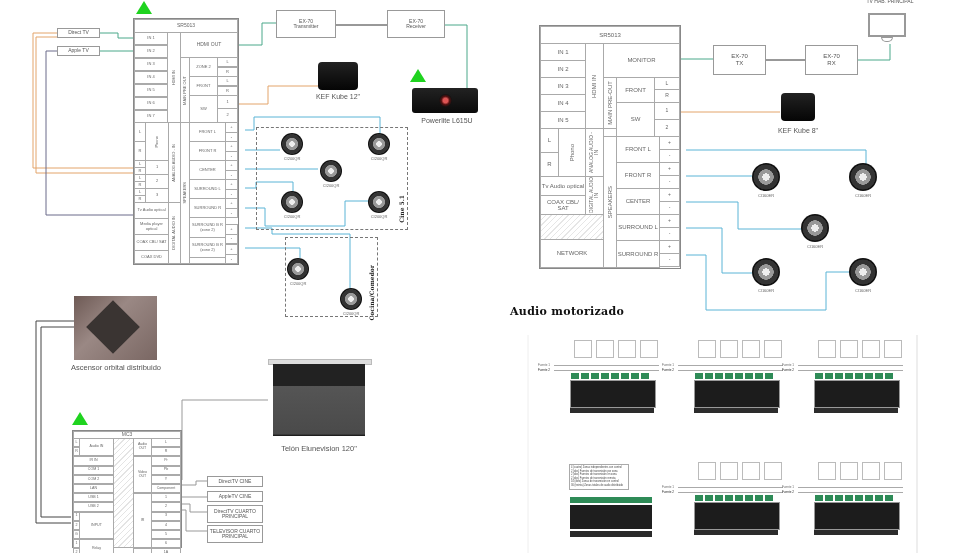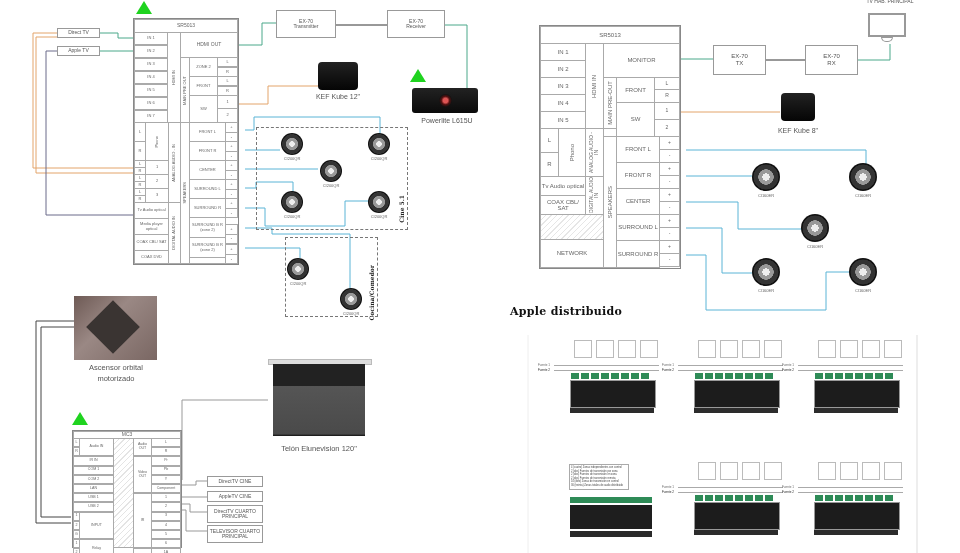--- a/index.html
+++ b/index.html
@@ -258,21 +258,21 @@
 <div class="abs" style="left:868px;top:13px;width:38px;height:24px;border:2px solid #999;background:#fff;box-sizing:border-box;"></div>
 <div class="abs" style="left:881px;top:37px;width:12px;height:5px;border:1px solid #999;border-radius:0 0 5px 5px;box-sizing:border-box;"></div>
 
 <div class="kube" style="left:781px;top:93px;width:34px;height:28px;"></div>
 <div class="cap" style="left:775px;top:127px;width:46px;">KEF Kube 8"</div>
 <div id="right-speakers"></div>
 
 <div class="abs" style="left:74px;top:296px;width:83px;height:64px;background:linear-gradient(135deg,#6e5a55,#9a8884 40%,#7a6763);">
   <div class="abs" style="left:20px;top:12px;width:38px;height:38px;background:#3a3432;transform:rotate(45deg);"></div>
 </div>
-<div class="cap" style="left:70px;top:363px;width:92px;font-size:7.5px;line-height:1.4;">Ascensor orbital motorizado</div>
+<div class="cap" style="left:70px;top:363px;width:92px;font-size:7.5px;line-height:1.4;">Ascensor orbital distribuido</div>
 
 <div class="abs" style="left:268px;top:359px;width:102px;height:4px;background:#ddd;border:1px solid #bbb;"></div>
 <div class="abs" style="left:273px;top:364px;width:92px;height:72px;background:linear-gradient(#222 0 30%,#555 31%,#4a4a4a 97%,#111);"></div>
 <div class="cap" style="left:258px;top:444px;width:122px;font-size:7.5px;">Telón Elunevision 120"</div>
 
 <div class="tri" style="left:72px;top:412px;"></div>
 <div class="grid" style="left:72px;top:430px;width:110px;height:118px;">
   <div class="cell t5" style="left:0;top:0;width:108px;height:8px;">MC3</div>
   <div id="mc3-cells"></div>
 <div class="cell t4" style="left: 0px; top: 7px; width: 7px; height: 9.2px; font-size: 3.6px;">L</div>
@@ -317,21 +317,21 @@
 <div class="box t5" style="left:207px;top:491px;width:56px;height:11px;">
     <span>AppleTV CINE</span>
   </div>
 <div class="box t5" style="left:207px;top:505px;width:56px;height:18px;">
     <span>DirectTV CUARTO PRINCIPAL</span>
   </div>
 <div class="box t5" style="left:207px;top:525px;width:56px;height:18px;">
     <span>TELEVISOR CUARTO PRINCIPAL</span>
   </div>
 
-<div class="title" style="left:510px;top:305px;">Apple distribuido</div>
+<div class="title" style="left:510px;top:305px;">Audio motorizado</div>
 <div class="abs" style="left:569px;top:464px;width:60px;height:26px;border:1px solid #aaa;font-size:2.6px;line-height:1.35;padding:1px;color:#444;box-sizing:border-box;">
   <div>4 (cuatro) Zonas independientes con control</div>
   <div>2 (dos) Fuentes de transmisión por zona</div>
   <div>2 (dos) Fuentes de transmisión en zona</div>
   <div>2 (dos) Fuentes de transmisión remota</div>
   <div>10 (diez) Zonas de transmisión en control</div>
   <div>30 (treinta) Zonas totales de audio distribuido</div>
 </div>
 <div id="modules">
     <div class="module" style="left: 566px; top: 340px; width: 100px; height: 80px;">

